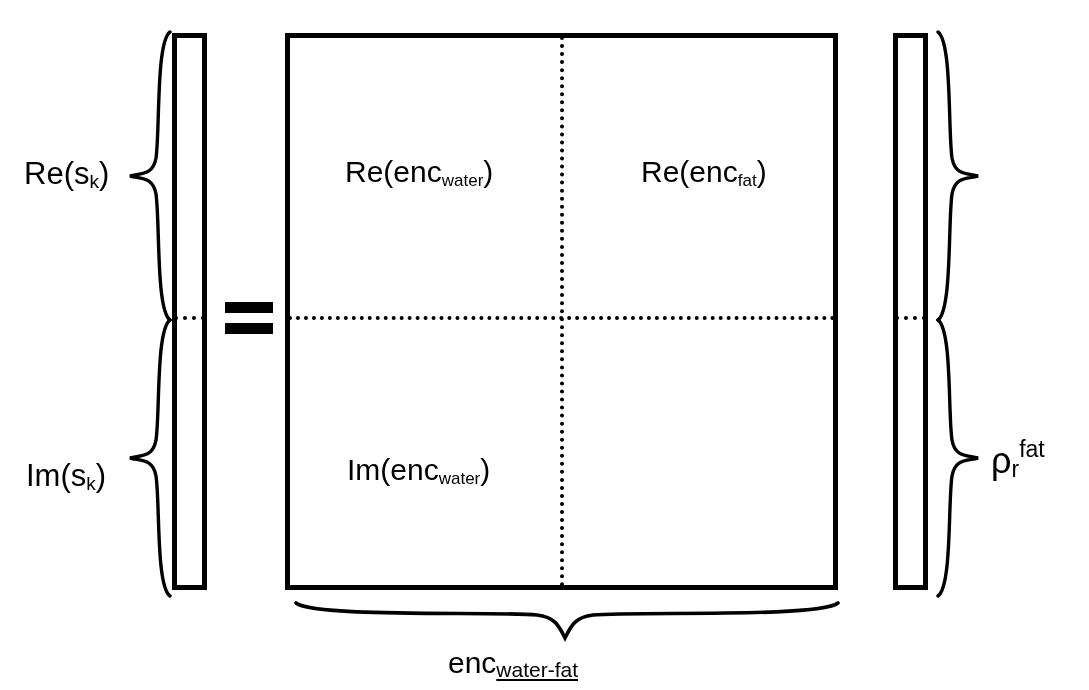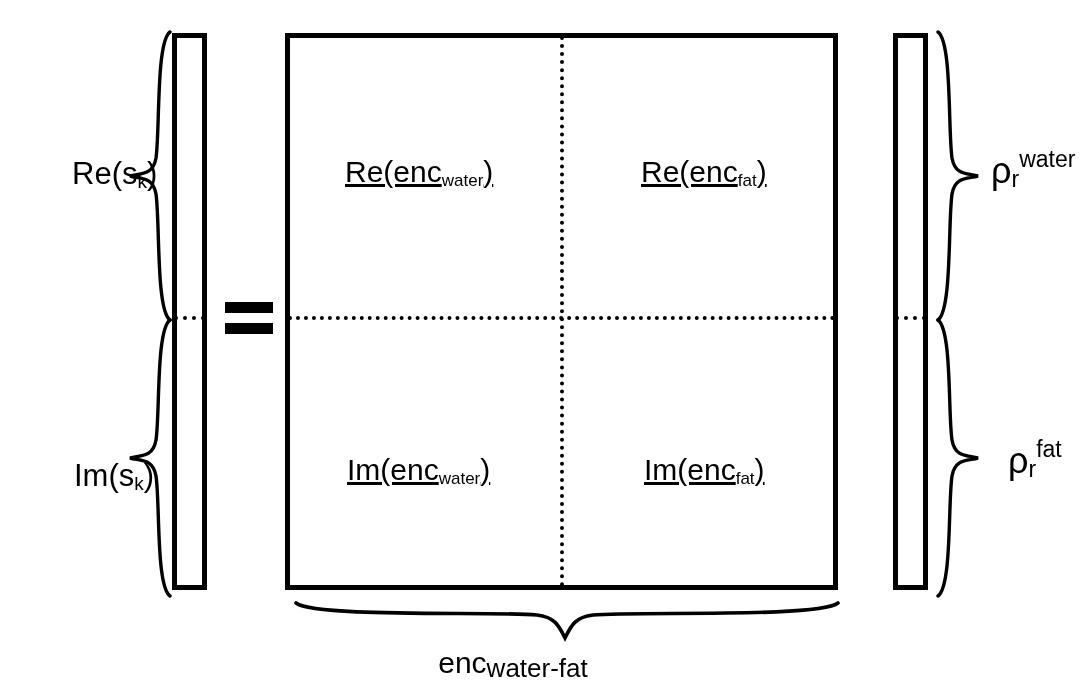--- a/index.html
+++ b/index.html
@@ -54,25 +54,23 @@
   
   .lbl {
     position: absolute;
     white-space: nowrap;
     line-height: 1;
     font-family: "Liberation Sans", sans-serif;
     color: #000;
   }
   .lbl-main {
     font-size: 31px;
-    margin-left: 48px;
   }
   .lbl-cell {
     font-size: 30px;
-    text-decoration: underline;
   }
   .sub {
     font-size: 19px;
     vertical-align: baseline;
     position: relative;
     top: 4px;
   }
   .sub-sm {
     font-size: 17px;
     position: relative;
@@ -90,23 +88,24 @@
   .rho-sup {
     font-size: 23px;
     position: relative;
     top: -16px;
     left: 0px;
   }
   .bottom-lbl {
     font-size: 30px;
   }
   .bottom-sub {
-    font-size: 26px;
+    font-size: 21px;
     position: relative;
     top: 4px;
+    text-decoration: underline;
   }
   svg { display: block; }
   .brace-svg { position: absolute; overflow: visible; }
 </style>
 </head>
 <body>
 
 <div id="canvas">
 
   <svg class="brace-svg" style="left:126px; top:30px; width:48px; height:292px;" viewBox="0 0 48 292">
@@ -143,40 +142,34 @@
   </div>
 
   <div class="lbl lbl-cell" style="left:347px; top:455px;">
     <span>Im(enc</span><span class="sub-sm">water</span><span>)</span>
   </div>
 
   <div class="lbl lbl-cell" style="left:641px; top:157px;">
     <span>Re(enc</span><span class="sub-sm">fat</span><span>)</span>
   </div>
 
-  <div class="lbl lbl-cell" style="left:644px; top:455px;">
-    <span>Im(enc</span><span class="sub-sm">fat</span><span>)</span>
-  </div>
 
   <div class="vec-box" style="left:893px; top:33px; width:35px; height:557px;"></div>
   <div class="dot-h" style="left:895px; top:316px; width:31px;"></div>
 
   <svg class="brace-svg" style="left:934px; top:30px; width:48px; height:292px;" viewBox="0 0 48 292">
     <path d="M4 2 C 18 12, 14 100, 18 128 C 21 145, 32 143, 44 146 C 32 149, 21 147, 18 164 C 14 192, 18 280, 4 290" fill="none" stroke="#000" stroke-width="3.4" stroke-linecap="round"></path>
   </svg>
 
   <svg class="brace-svg" style="left:934px; top:318px; width:48px; height:280px;" viewBox="0 0 48 280">
     <path d="M4 2 C 18 12, 14 96, 18 122 C 21 139, 32 137, 44 140 C 32 143, 21 141, 18 158 C 14 184, 18 268, 4 278" fill="none" stroke="#000" stroke-width="3.4" stroke-linecap="round"></path>
   </svg>
 
-  <div class="lbl" style="left:991px; top:153px;">
-    <span class="rho">ρ</span><span class="rho-sub">r</span><span class="rho-sup">water</span>
-  </div>
 
-  <div class="lbl" style="left:991px; top:443px;margin-left:17px;">
+  <div class="lbl" style="left:991px; top:443px;">
     <span class="rho">ρ</span><span class="rho-sub">r</span><span class="rho-sup">fat</span>
   </div>
 
   <svg class="brace-svg" style="left:293px; top:598px; width:548px; height:44px;" viewBox="0 0 548 44">
     <path d="M3 5 C 22 20, 200 13, 244 17 C 262 19, 266 28, 272 40 C 278 28, 282 19, 300 17 C 344 13, 526 20, 545 5" fill="none" stroke="#000" stroke-width="3.6" stroke-linecap="round"></path>
   </svg>
 
   <div class="lbl bottom-lbl" style="left:513px; top:648px; transform: translateX(-50%);">
     <span>enc</span><span class="bottom-sub">water-fat</span>
   </div>

